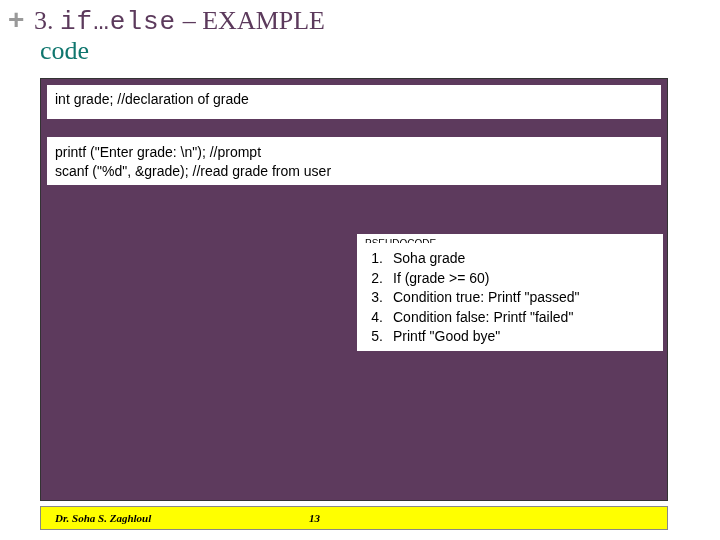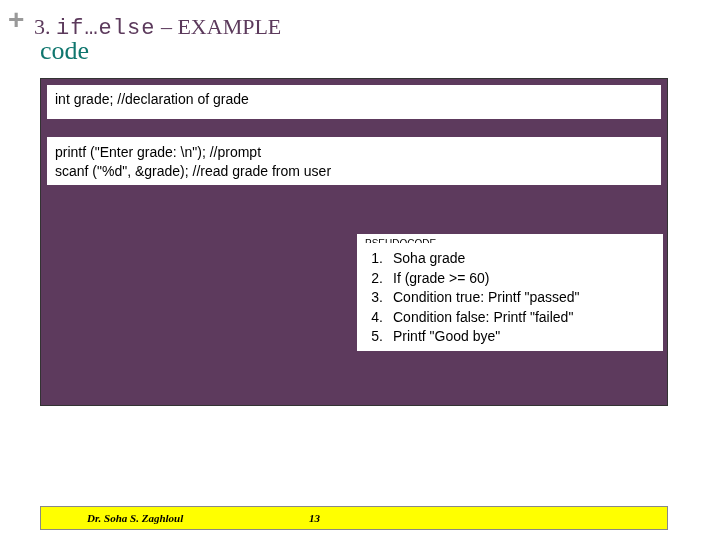--- a/index.html
+++ b/index.html
@@ -14,41 +14,41 @@
   .plus {
     position: absolute;
     top: 4px;
     left: 8px;
     color: #999;
     font-size: 28px;
     font-weight: bold;
   }
   .title {
     position: absolute;
-    top: 14px;
+    top: 6px;
     left: 34px;
-    font-size: 22px;
+    font-size: 26px;
     color: #5c3a5c;
     font-family: Georgia, serif;
   }
   .title .mono { font-family: 'Courier New', monospace; letter-spacing: 1px; }
   .subtitle {
     position: absolute;
     top: 36px;
     left: 40px;
     font-size: 26px;
     color: #0f766e;
     font-family: Georgia, serif;
   }
   .codebox {
     position: absolute;
     top: 78px;
     left: 40px;
     width: 628px;
-    height: 328px;
+    height: 423px;
     background: #5d3a5d;
     border: 1px solid #333;
   }
   .code-top {
     position: absolute;
     top: 6px;
     left: 6px;
     right: 6px;
     background: #fff;
     padding: 6px 8px;
@@ -100,23 +100,22 @@
     height: 24px;
     background: #ffff00;
     border: 1px solid #888;
     display: flex;
     align-items: center;
     font-size: 11px;
   }
   .footer-author {
     font-style: italic;
     font-weight: bold;
-    padding-left: 6px;
+    padding-left: 14px;
     font-family: Georgia, 'Comic Sans MS', cursive;
-    margin-left: 40px;
   }
   .footer-page {
     position: absolute;
     left: 268px;
     font-style: italic;
     font-weight: bold;
     font-family: Georgia, 'Comic Sans MS', cursive;
   }
 </style>
 </head>

